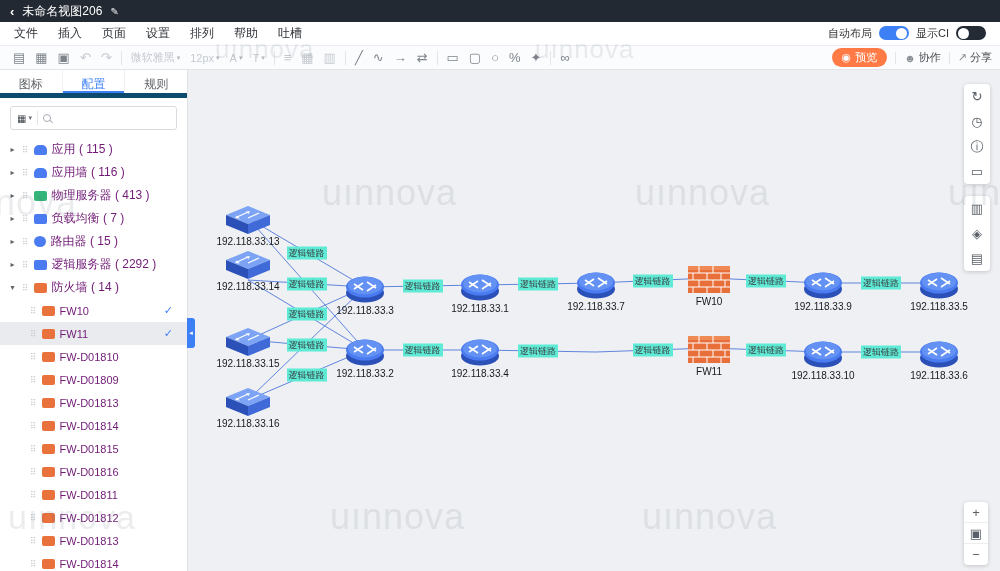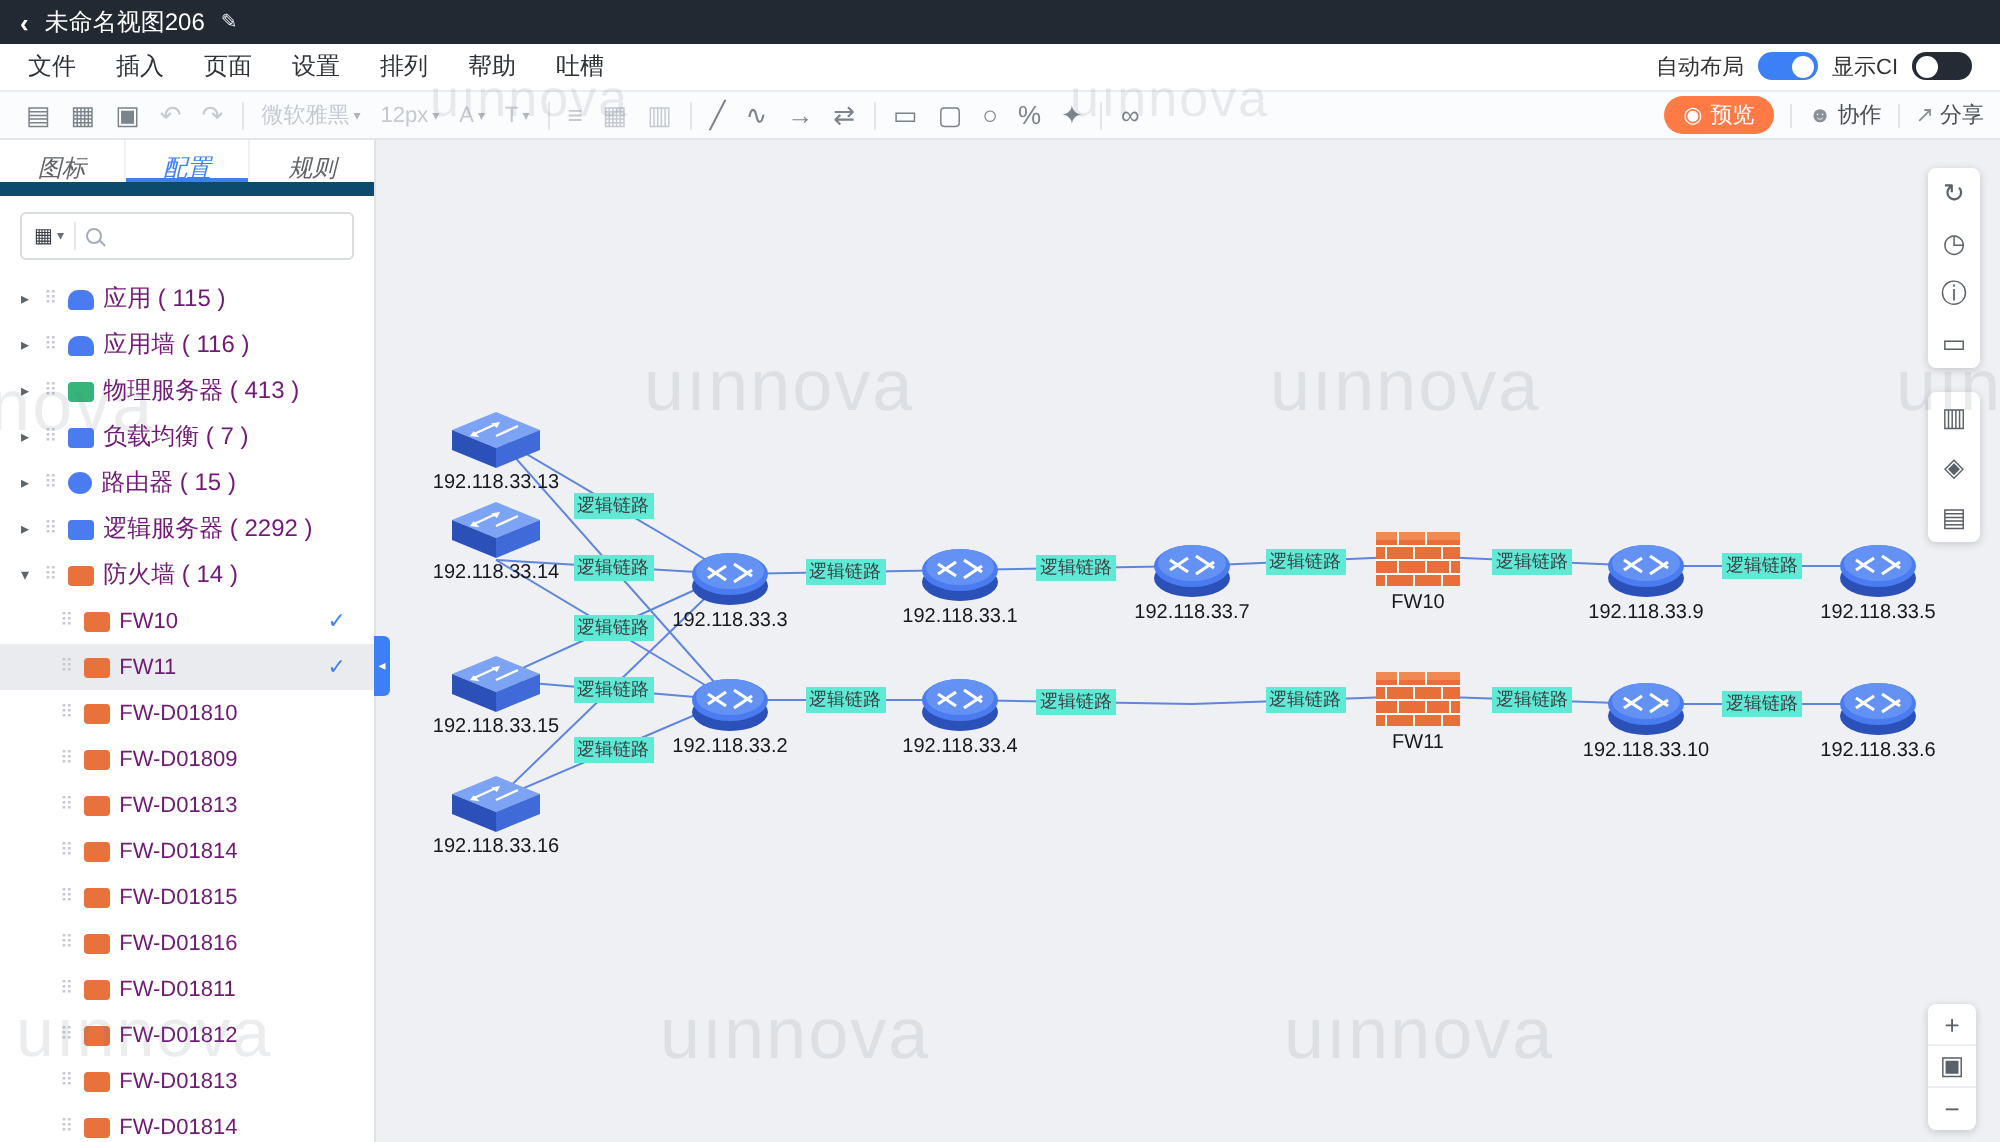--- a/index.html
+++ b/index.html
@@ -38,21 +38,21 @@
   .preview-btn { background:#ff7a45; color:#fff; font-size:11px; border-radius:10px; padding:2px 10px; display:flex; gap:4px; align-items:center; cursor:pointer; }
   .tb-text-btn { font-size:11px; color:#4a4f55; display:flex; gap:3px; align-items:center; cursor:pointer; }
   .tb-text-btn .ticon { color:#8a9097; font-size:11px; }
   .tb-vdiv { width:1px; height:12px; background:#e3e5e9; }
 
   
   .main { display:flex; height:501px; position:relative; }
 
   
   .sidebar { width:188px; min-width:188px; background:#fff; border-right:1px solid #e0e2e6; display:flex; flex-direction:column; position:relative; }
-  .tabs { display:flex; border-bottom:7px solid #0c4a6e; height:28px;font-style:italic; }
+  .tabs { display:flex; border-bottom:5px solid #0c4a6e; height:28px; }
   .tab { flex:1; text-align:center; line-height:28px; font-size:12px; color:#5f6469; border-right:1px solid #f0f1f3; cursor:pointer; }
   .tab:last-child { border-right:none; }
   .tab.active { color:#3d7ff5; box-shadow:inset 0 -2px 0 #3d7ff5; }
   .search-row { padding:8px 10px 6px; }
   .search-box { display:flex; align-items:center; border:1px solid #d8dbe0; border-radius:3px; height:24px; padding:0 6px; gap:5px; background:#fff; }
   .icon-picker { display:flex; align-items:center; gap:2px; color:#3a3f45; font-size:10px; cursor:pointer; }
   .pk-caret { font-size:7px; color:#6b7077; }
   .sb-divider { width:1px; height:14px; background:#e3e5e9; }
   .mag { width:8px; height:8px; border:1.4px solid #a7adb5; border-radius:50%; position:relative; flex:none; }
   .mag::after { content:""; position:absolute; width:4px; height:1.4px; background:#a7adb5; transform:rotate(45deg); right:-3.5px; bottom:-1px; }

